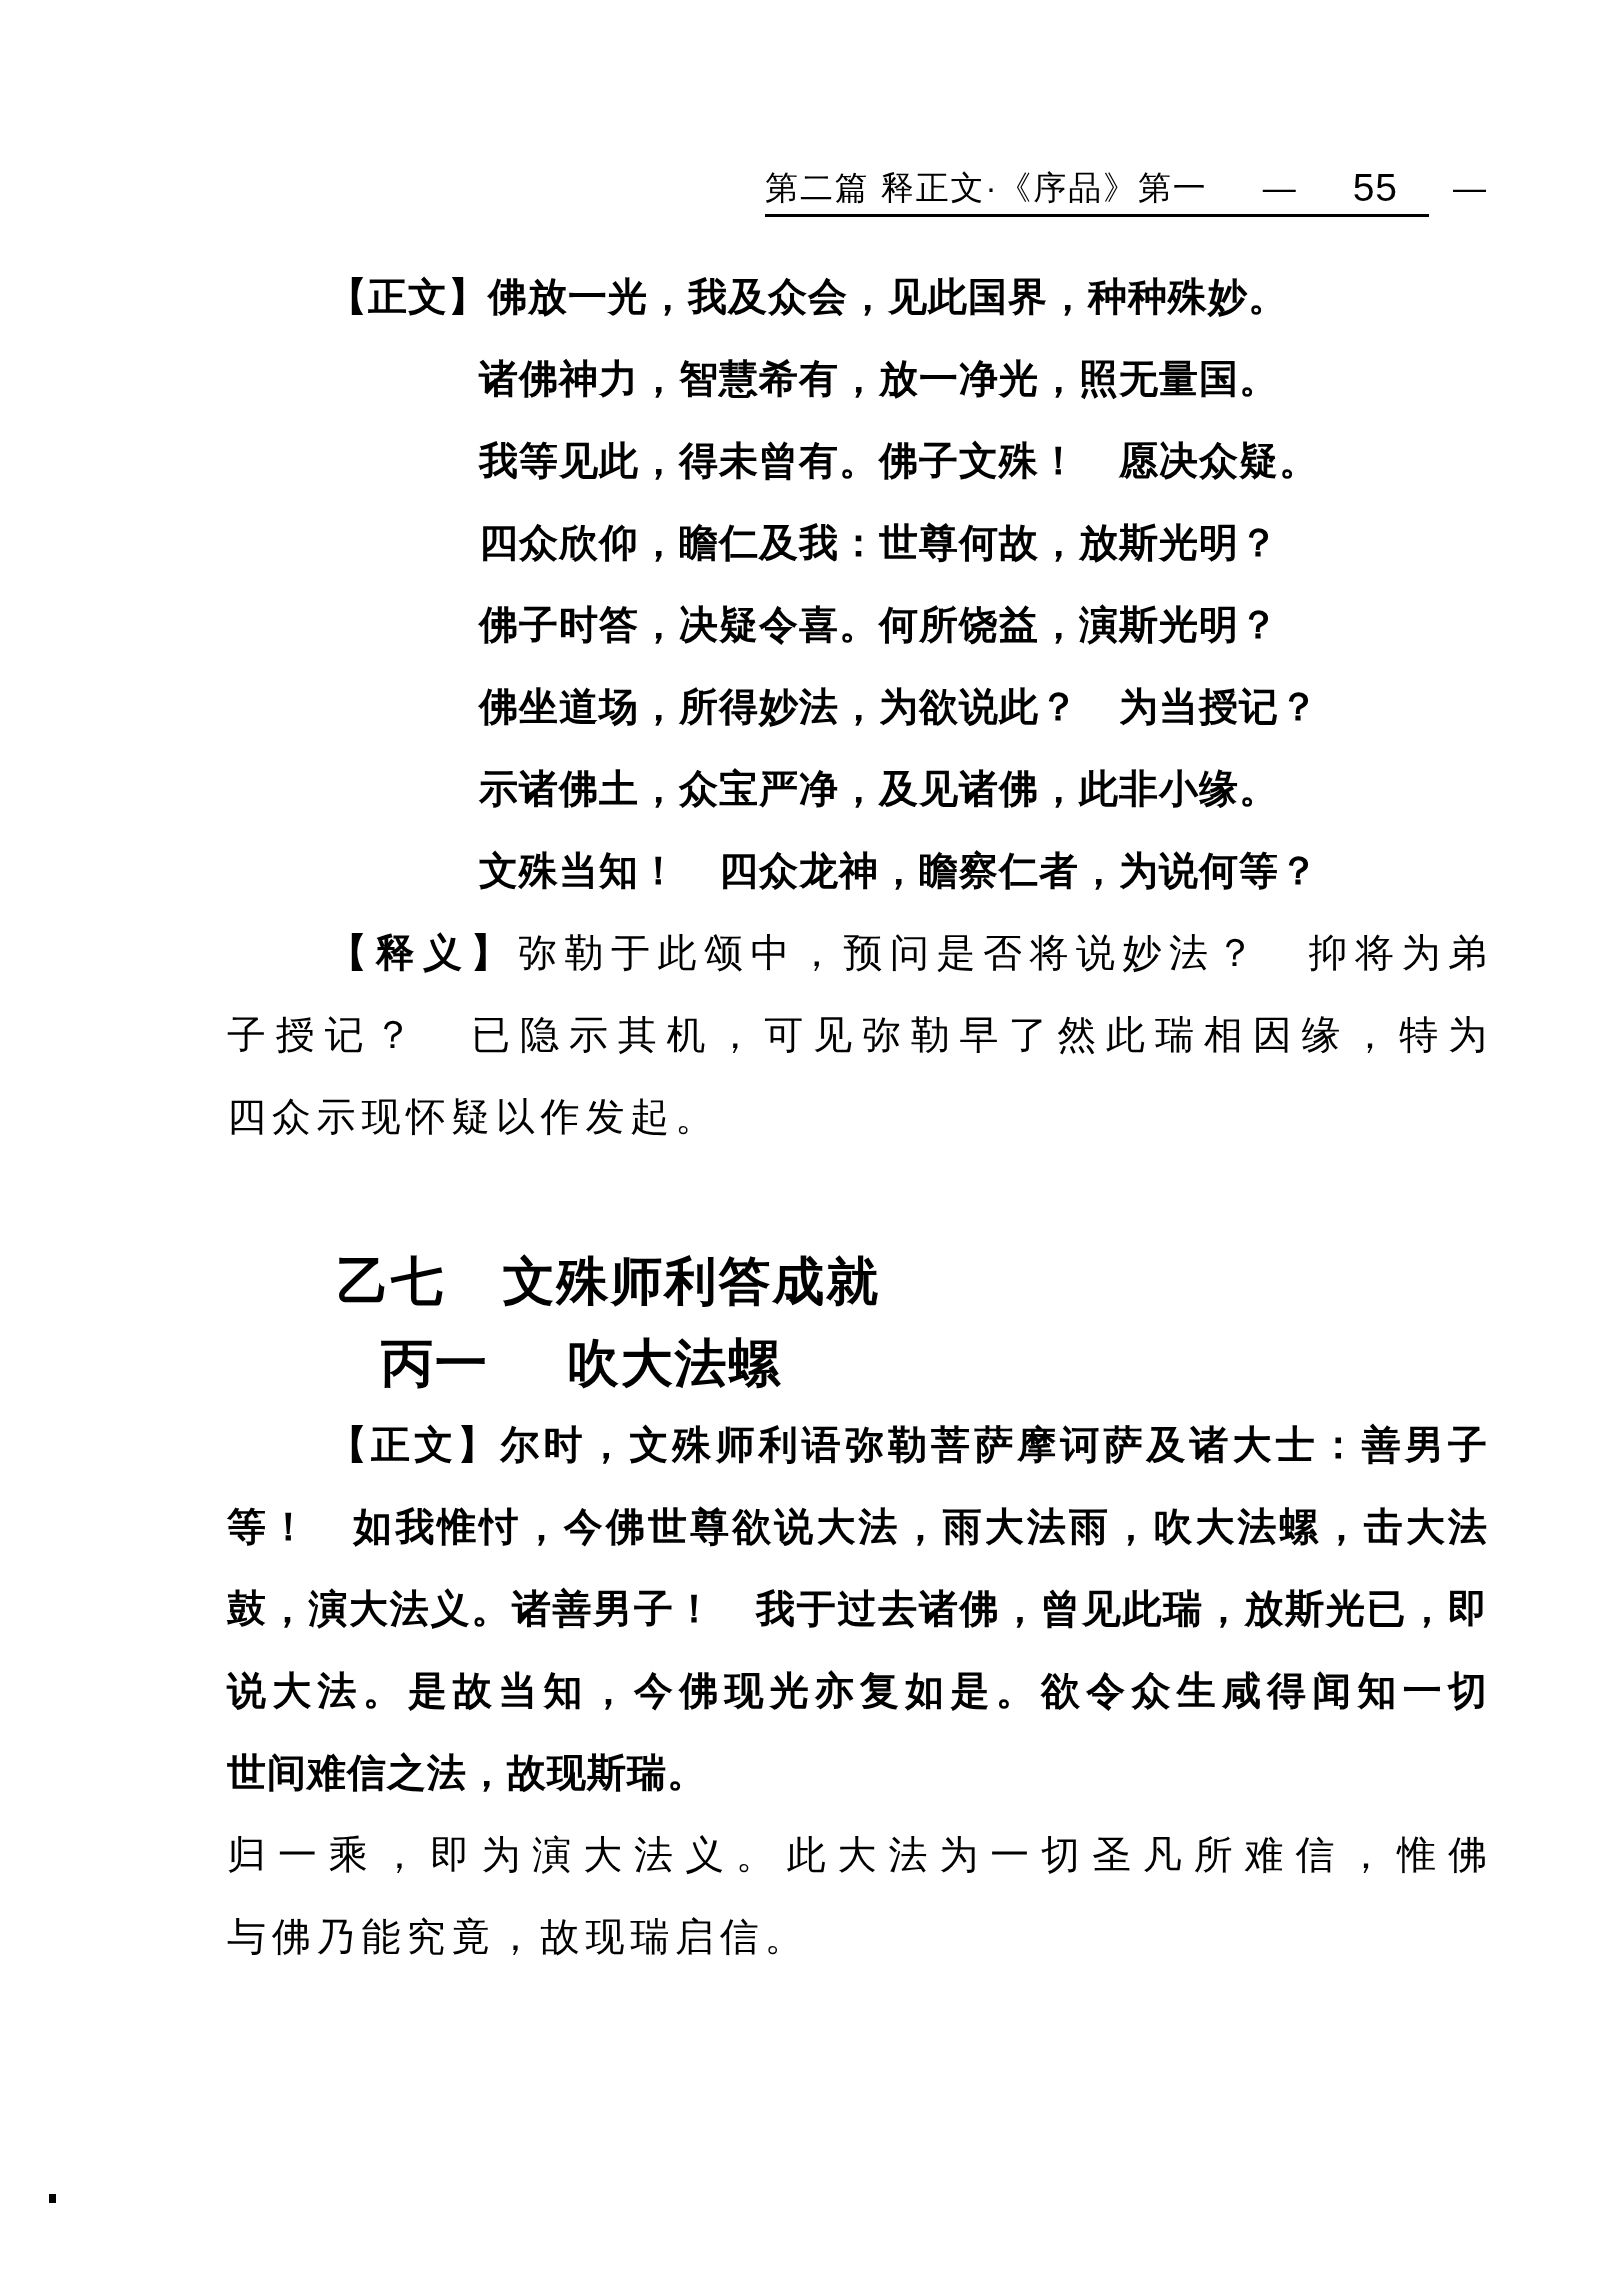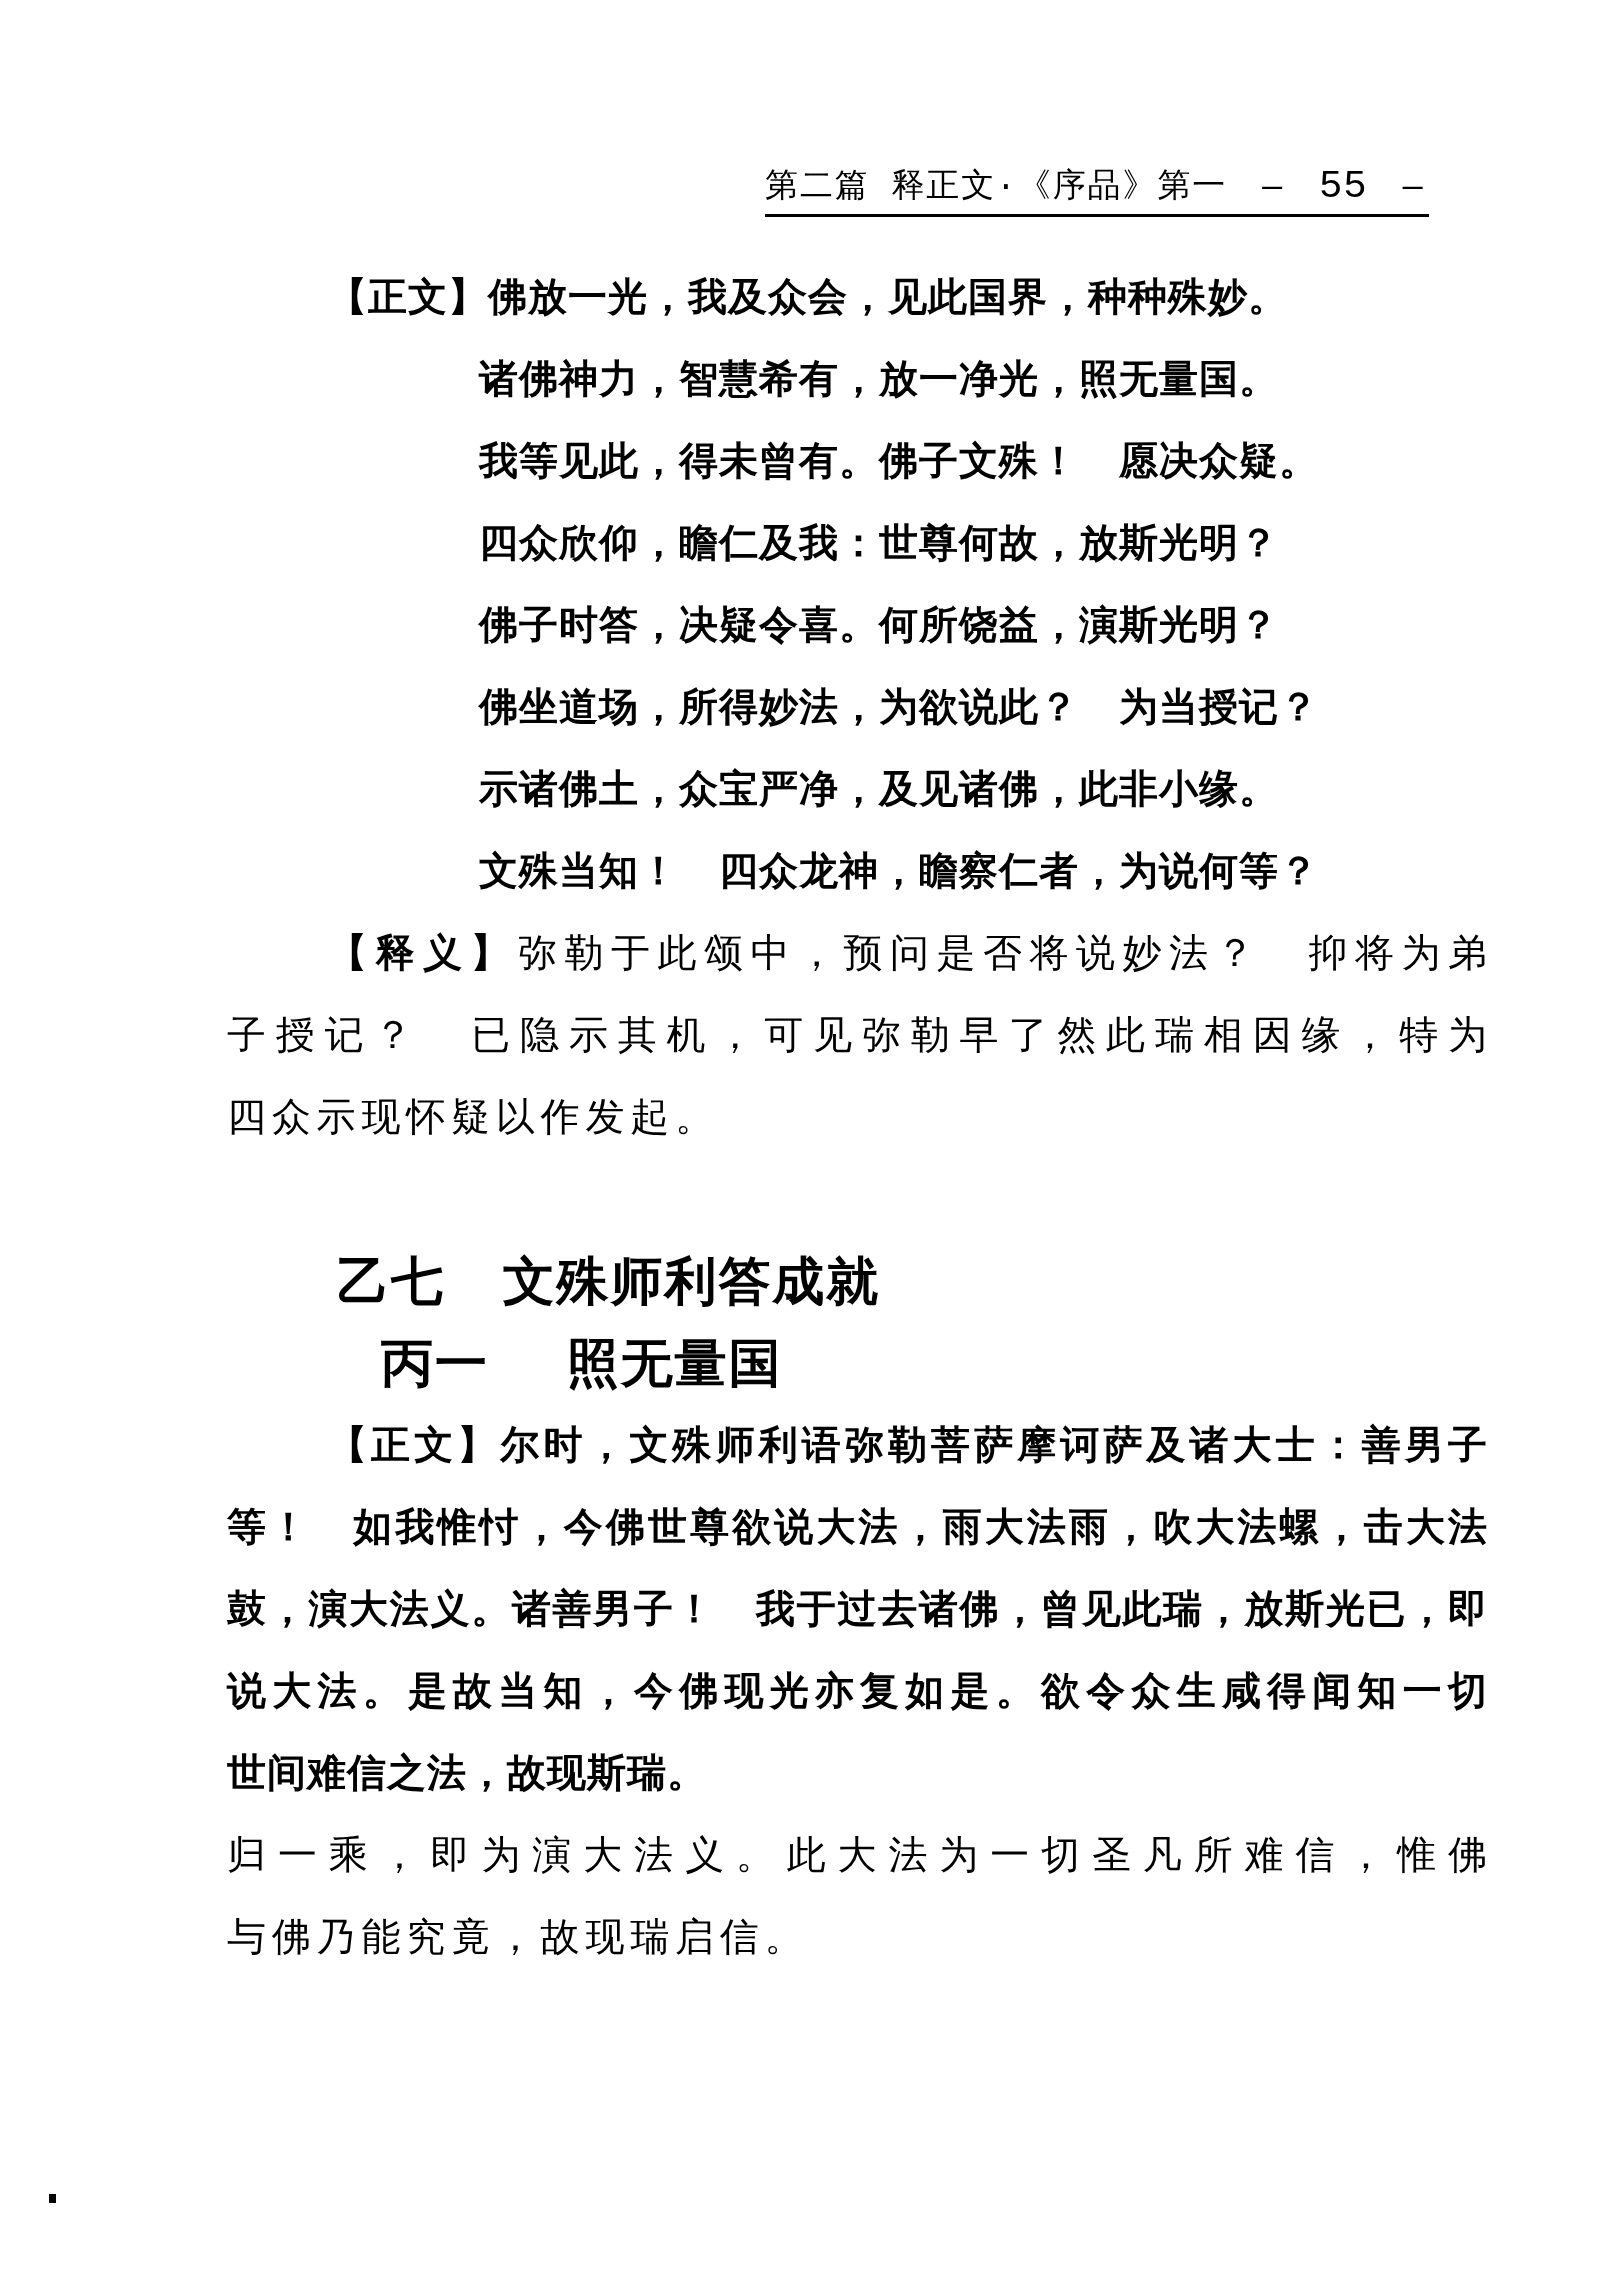--- a/index.html
+++ b/index.html
@@ -3,22 +3,22 @@
 <meta charset="utf-8">
 <style>
   html,body { margin:0; padding:0; background:#e8e8e8; }
   .page {
     position:relative; width:1615px; height:2285px;
     background:#ffffff; color:#000; overflow:hidden; margin:0 auto;
   }
   
   .running-head {
     position:absolute; left:765px; top:167px; width:664px;
-    display:flex; align-items:flex-end; gap:35px;
-    font-family:Liberation Mono, monospace;
+    display:flex; align-items:flex-end; gap:55px;
+    font-family:Liberation Sans, sans-serif;
     font-size:33px; line-height:41px; white-space:nowrap;
     border-bottom:3.9px solid #000; padding-bottom:5.8px;
     letter-spacing:1.9px;
   }
   .running-head .h-num { font-size:39px; letter-spacing:1px; }
   
   .content {
     position:absolute; left:227px; top:256px; width:1260px;
     font-size:39px;
   }
@@ -79,21 +79,21 @@
     <div class="line sutra verse">示诸佛土，众宝严净，及见诸佛，此非小缘。</div>
     <div class="line sutra verse">文殊当知！　四众龙神，瞻察仁者，为说何等？</div>
 
     <div class="line comment indent fill"><span class="blk-label">【释义】</span><span>弥勒于此颂中，预问是否将说妙法？　抑将为弟</span></div>
     <div class="line comment fill">子授记？　已隐示其机，可见弥勒早了然此瑞相因缘，特为</div>
     <div class="line comment">四众示现怀疑以作发起。</div>
 
     <div class="blank"></div>
 
     <div class="line heading h1"><span>乙七</span><span class="hgap1"></span><span>文殊师利答成就</span></div>
-    <div class="line heading h2"><span>丙一</span><span class="hgap2"></span><span>照无量国</span></div>
+    <div class="line heading h2"><span>丙一</span><span class="hgap2"></span><span>吹大法螺</span></div>
 
     <div class="line sutra indent fill"><span class="blk-label">【正文】</span><span>尔时，文殊师利语弥勒菩萨摩诃萨及诸大士：善男子</span></div>
     <div class="line sutra fill">等！　如我惟忖，今佛世尊欲说大法，雨大法雨，吹大法螺，击大法</div>
     <div class="line sutra fill">鼓，演大法义。诸善男子！　我于过去诸佛，曾见此瑞，放斯光已，即</div>
     <div class="line sutra fill">说大法。是故当知，今佛现光亦复如是。欲令众生咸得闻知一切</div>
     <div class="line sutra">世间难信之法，故现斯瑞。</div>
 
     <div class="line comment fill">归一乘，即为演大法义。此大法为一切圣凡所难信，惟佛</div>
     <div class="line comment">与佛乃能究竟，故现瑞启信。</div>
 

